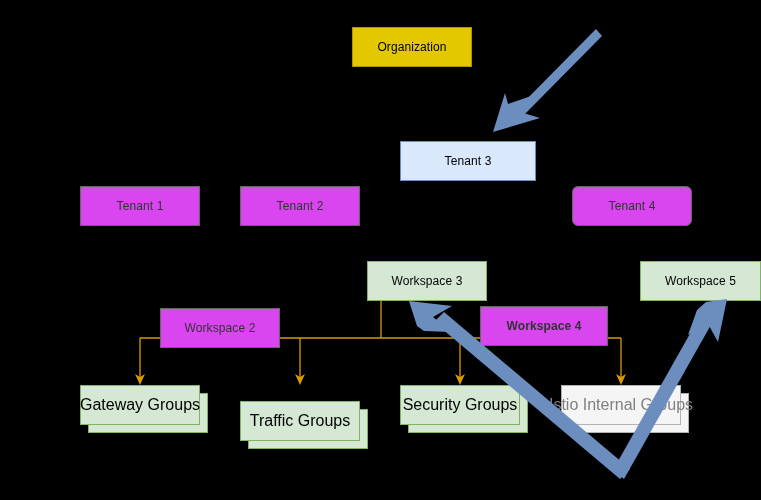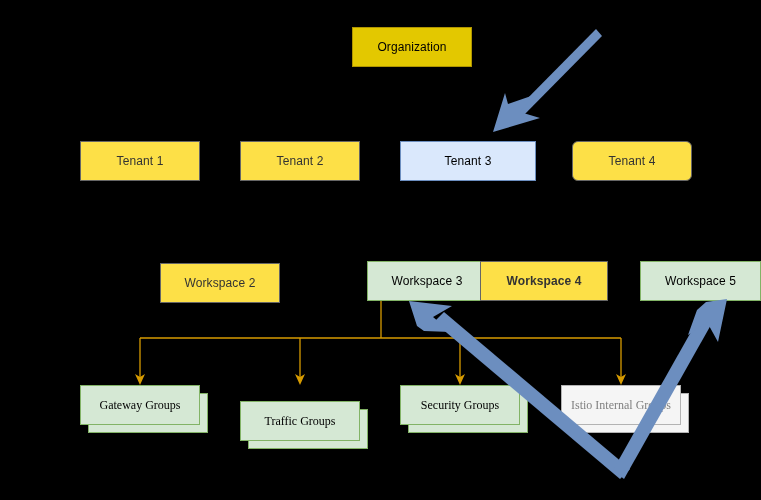--- a/index.html
+++ b/index.html
@@ -31,23 +31,24 @@
     text-align: center;
     letter-spacing: 0.1px;
     z-index: 3;
   }
   .node-org {
     background: #e3c800;
     border: 1px solid #b09500;
     color: #000000;
   }
   .node-plain {
-    background: #fde047;
+    background: #d946ef;
     border: 1px solid #666666;
     color: #333333;
+    margin-top: 45px;
   }
   .node-blue {
     background: #dae8fc;
     border: 1px solid #6c8ebf;
     color: #000000;
   }
   .node-green {
     background: #d5e8d4;
     border: 1px solid #82b366;
     color: #000000;
@@ -73,23 +74,22 @@
   .stack .plate-front {
     position: absolute;
     left: 0;
     top: 0;
     width: 120px;
     height: 40px;
     box-sizing: border-box;
     display: flex;
     align-items: center;
     justify-content: center;
-    font-size: 12px;
+    font-size: 16px;
     white-space: nowrap;
-    font-family: Liberation Serif, serif;
   }
   .edges {
     position: absolute;
     left: 0; top: 0;
     width: 761px;
     height: 500px;
     z-index: 2;
     pointer-events: none;
   }
   .arrows {

